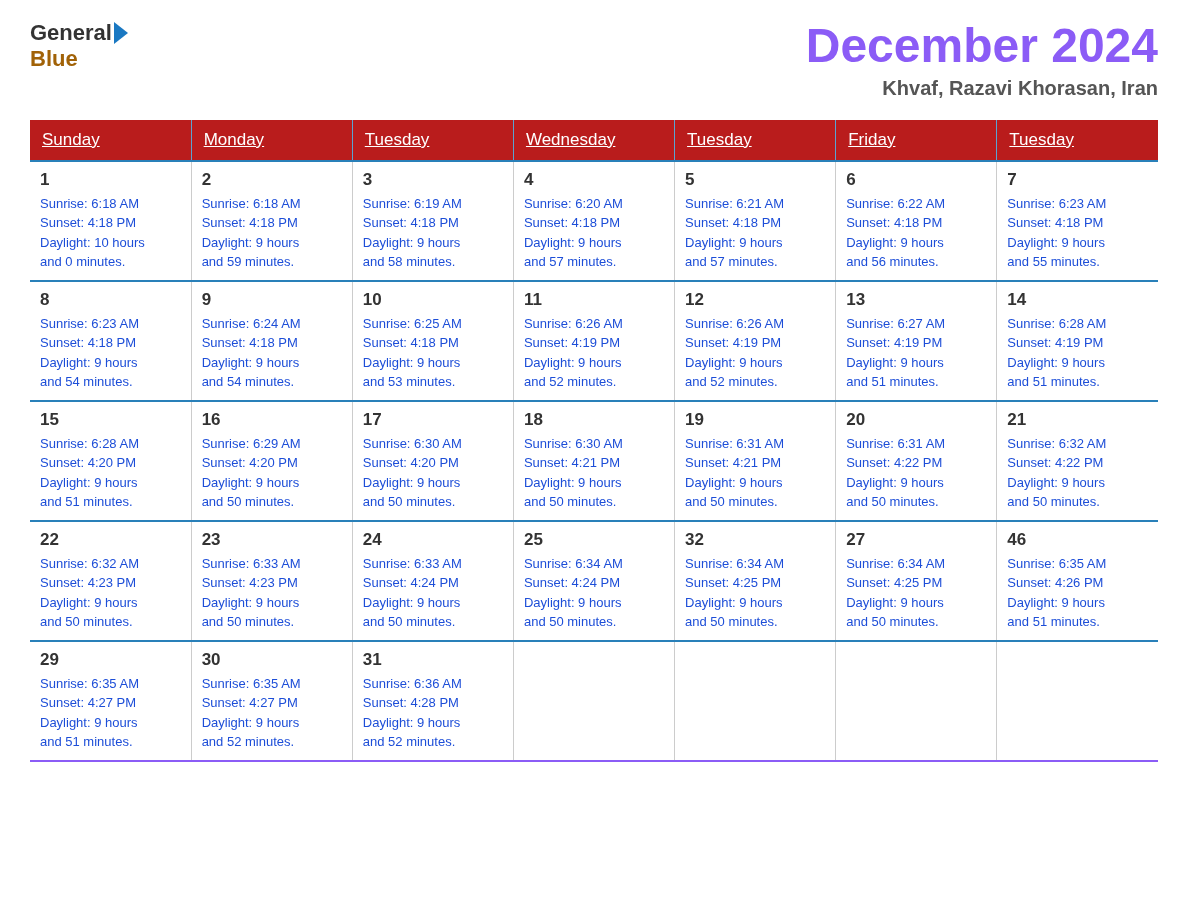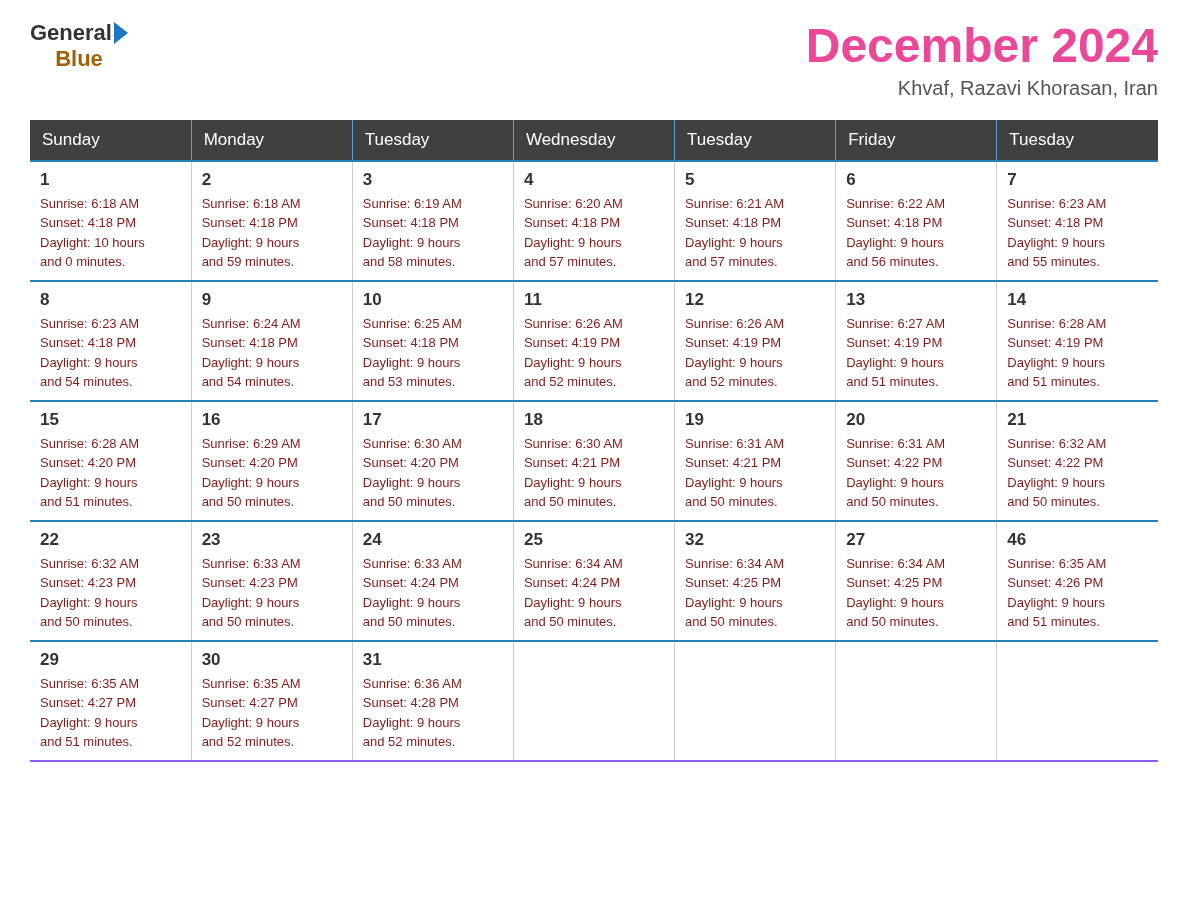--- a/index.html
+++ b/index.html
@@ -12,77 +12,78 @@
     }
     .header {
       display: flex;
       justify-content: space-between;
       align-items: flex-start;
       margin-bottom: 20px;
     }
     .logo {
       display: flex;
       align-items: center;
-      text-align: center;
     }
     .logo-wrapper {
       display: flex;
       flex-direction: column;
     }
     .logo-line1 {
       display: flex;
       align-items: center;
     }
     .title-section {
       text-align: right;
     }
     .calendar-title {
       font-size: 48px;
       font-weight: bold;
-      color: #ec4899;
+      color: #8b5cf6;
       line-height: 1.1;
     }
     .calendar-subtitle {
       font-size: 20px;
       color: #555;
       margin-top: 4px;
+      font-weight: bold;
     }
     table {
       width: 100%;
       border-collapse: collapse;
     }
     th {
-      background-color: #404040;
+      background-color: #b91c1c;
       color: white;
       padding: 10px 12px;
       text-align: left;
       font-size: 17px;
       font-weight: normal;
       border-right: 1px solid #5ba3d0;
+      text-decoration: underline;
     }
     th:last-child { border-right: none; }
     td {
       border-top: 2px solid #2980b9;
       border-right: 1px solid #ccc;
       vertical-align: top;
       padding: 8px 10px;
       width: 14.28%;
       min-height: 100px;
     }
     td:last-child { border-right: none; }
     tr:last-child td { border-bottom: 2px solid #8b5cf6; }
     .day-number {
       font-size: 17px;
       font-weight: bold;
       color: #333;
       margin-bottom: 4px;
     }
     .day-info {
       font-size: 13px;
-      color: #7f1d1d;
+      color: #1d4ed8;
       line-height: 1.5;
     }
     .logo-blue-text {
       color: #a16207;
       font-size: 22px;
       font-weight: bold;
     }
     .logo-black-text {
       color: #333;
       font-size: 22px;

